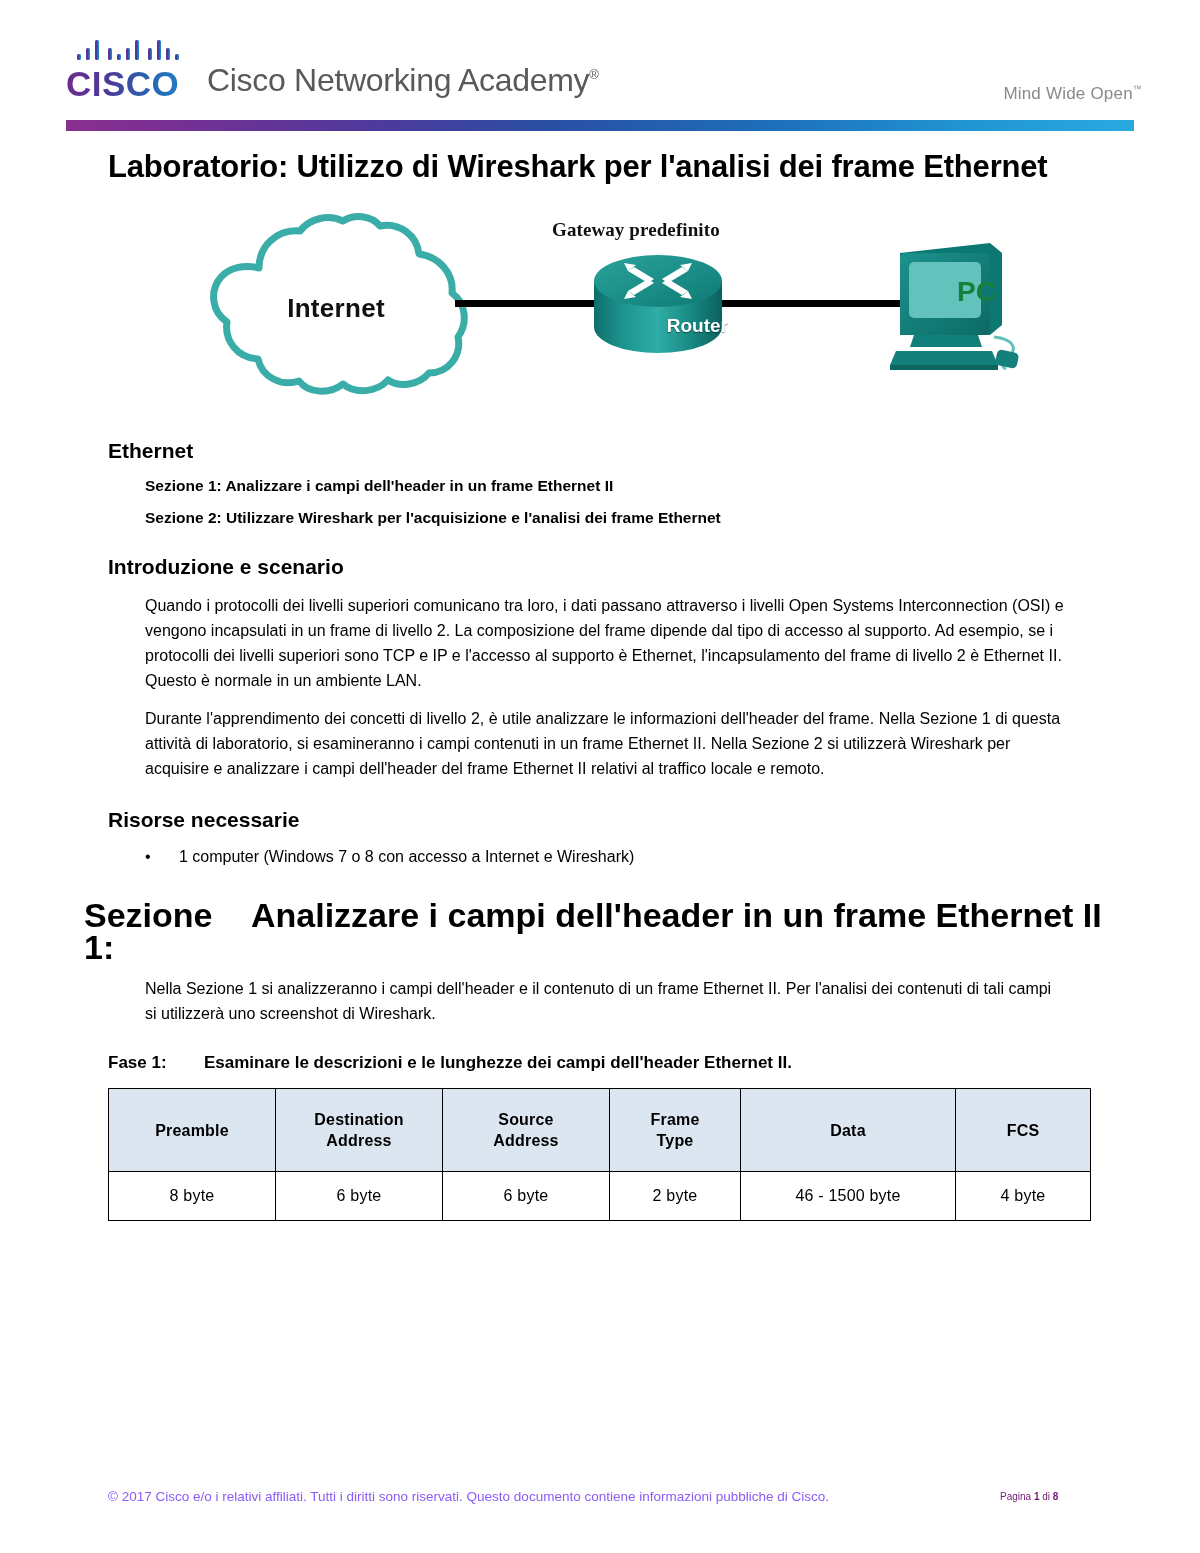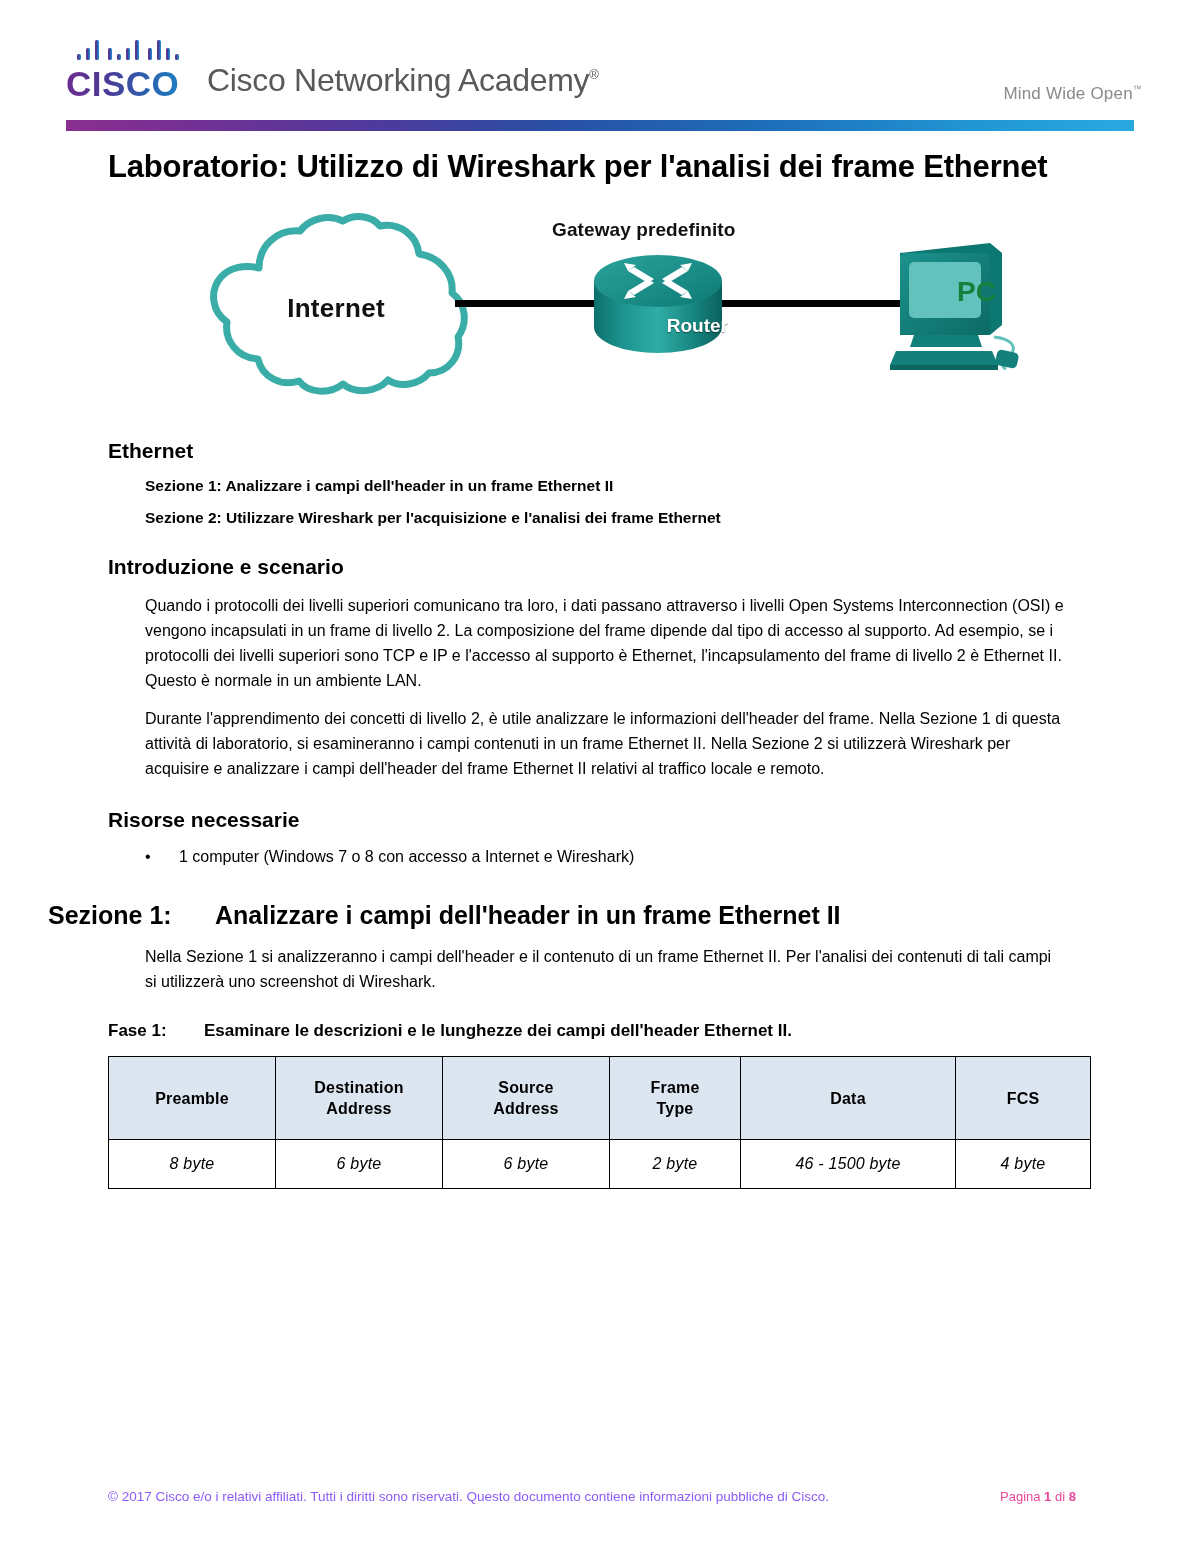--- a/index.html
+++ b/index.html
@@ -144,22 +144,22 @@
     line-height: 24px;
   }
   .bullet-dot {
     width: 34px;
     flex: 0 0 34px;
     text-align: left;
     font-size: 16px;
     line-height: 24px;
   }
   .section-head {
-    margin: 30px 0 0 48px;
-    font-size: 25px;
+    margin: 30px 0 0 84px;
+    font-size: 34px;
     font-weight: bold;
     color: #000;
     display: flex;
     line-height: 32px;
   }
   .section-head .sec-label {
     width: 167px;
     flex: 0 0 167px;
   }
   .step-head {
@@ -245,20 +245,21 @@
   }
   .gw-label {
     position: absolute;
     left: 552px;
     top: 18px;
     font-size: 19px;
     font-weight: bold;
     color: #111;
     white-space: nowrap;
     letter-spacing: 0.1px;
+    font-family: Liberation Serif, serif;
   }
   .pc-wrap {
     position: absolute;
     left: 878px;
     top: 38px;
     width: 150px;
     height: 140px;
     z-index: 4;
   }
   .pc-label {
@@ -299,21 +300,20 @@
     height: 82px;
     line-height: 21px;
     letter-spacing: 0.2px;
   }
   table.frame-table td {
     background: #ffffff;
     font-size: 16px;
     font-weight: normal;
     height: 48px;
     letter-spacing: 0.2px;
-    font-style: italic;
   }
   .col-preamble { width: 166px; }
   .col-dest     { width: 166px; }
   .col-src      { width: 166px; }
   .col-type     { width: 130px; }
   .col-data     { width: 214px; }
   .col-fcs      { width: 134px; }
 
   
   .doc-footer {
@@ -329,22 +329,22 @@
     top: 0;
     font-size: 13.5px;
     color: #8b5cf6;
     line-height: 20px;
     white-space: nowrap;
   }
   .footer-page {
     position: absolute;
     left: 1000px;
     top: 0;
-    font-size: 13px;
-    color: #ec4899;
+    font-size: 10px;
+    color: #701a75;
     line-height: 20px;
     white-space: nowrap;
   }
   .footer-page b { font-weight: bold; }
 </style>
 </head>
 <body>
 
 <div class="page">
 

